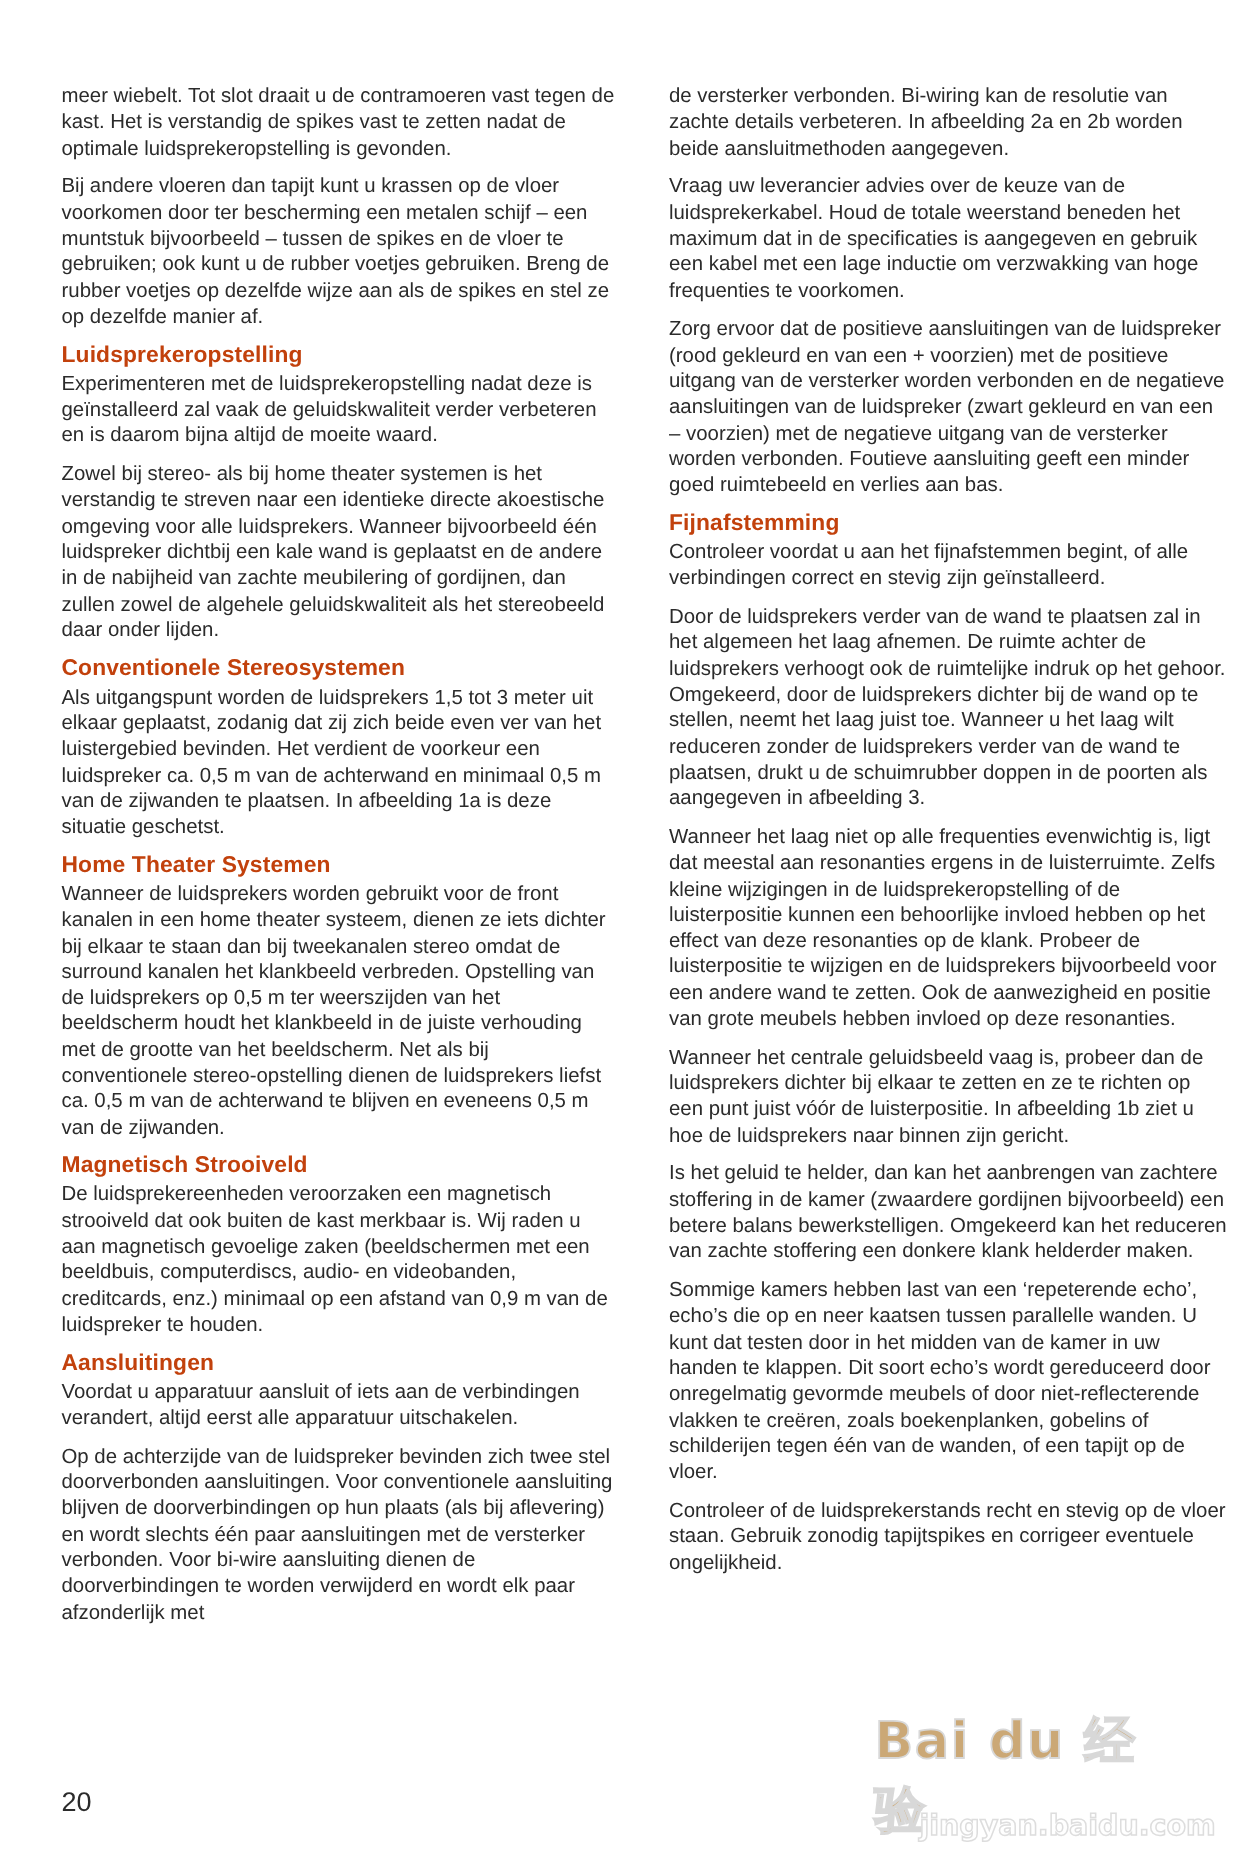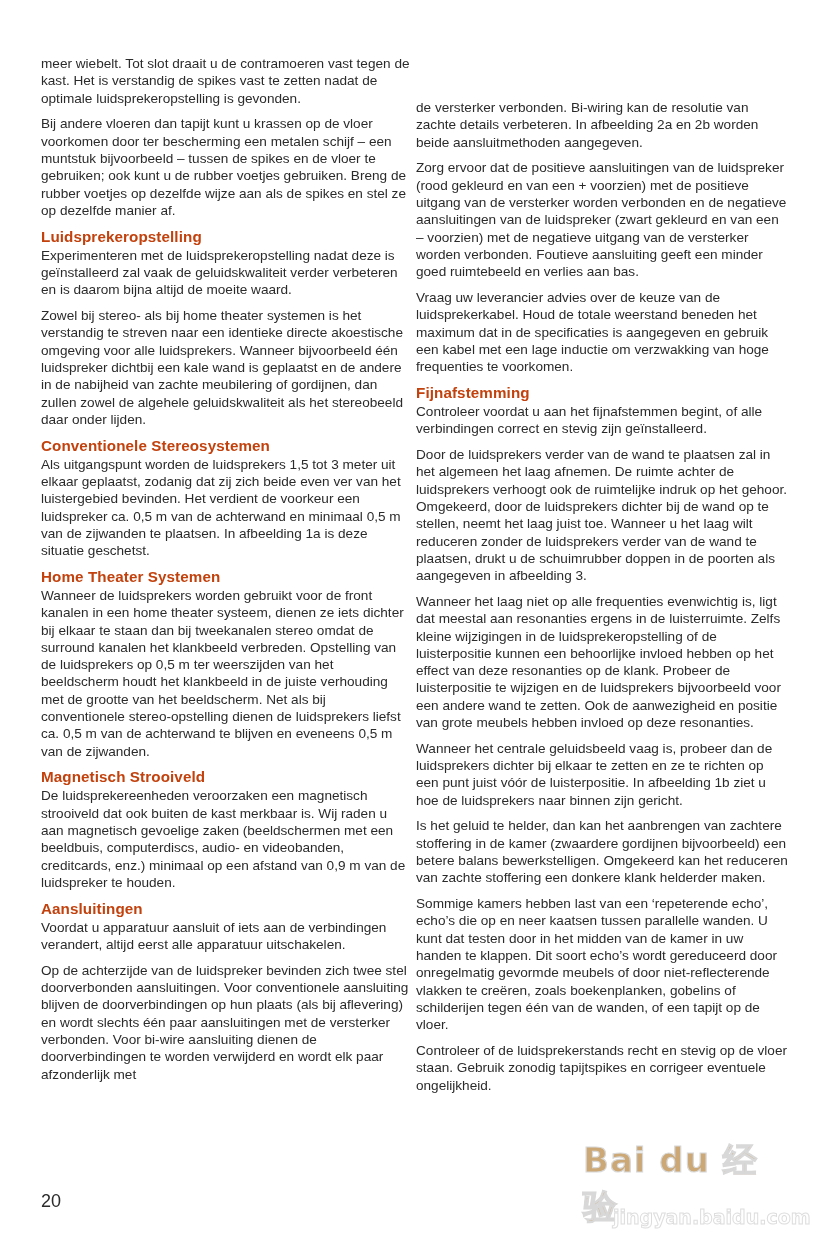--- a/index.html
+++ b/index.html
@@ -6,21 +6,21 @@
   body {
     width: 827px; height: 1240px; position: relative; overflow: hidden;
     font-family: "Liberation Sans", sans-serif;
     color: #2b2b2b;
   }
   .col {
     position: absolute; top: 55px;
     font-size: 13.6px; line-height: 17.3px;
   }
   .col-left { left: 41px; width: 372px; }
-  .col-right { left: 416px; width: 372px; margin-top: 44px; }
+  .col-right { left: 446px; width: 372px; }
   p { margin: 0 0 8.5px 0; }
   h2 {
     margin: 3px 0 1px 0; font-size: 15.2px; line-height: 18px;
     font-weight: bold; color: #c2410c; letter-spacing: 0.1px;
   }
   .page-num {
     position: absolute; left: 41px; top: 1191px;
     font-size: 18px; color: #2b2b2b;
   }
   .watermark {
@@ -56,22 +56,22 @@
   <p>Wanneer de luidsprekers worden gebruikt voor de front kanalen in een home theater systeem, dienen ze iets dichter bij elkaar te staan dan bij tweekanalen stereo omdat de surround kanalen het klankbeeld verbreden. Opstelling van de luidsprekers op 0,5 m ter weerszijden van het beeldscherm houdt het klankbeeld in de juiste verhouding met de grootte van het beeldscherm. Net als bij conventionele stereo-opstelling dienen de luidsprekers liefst ca. 0,5 m van de achterwand te blijven en eveneens 0,5 m van de zijwanden.</p>
   <h2>Magnetisch Strooiveld</h2>
   <p>De luidsprekereenheden veroorzaken een magnetisch strooiveld dat ook buiten de kast merkbaar is. Wij raden u aan magnetisch gevoelige zaken (beeldschermen met een beeldbuis, computerdiscs, audio- en videobanden, creditcards, enz.) minimaal op een afstand van 0,9 m van de luidspreker te houden.</p>
   <h2>Aansluitingen</h2>
   <p>Voordat u apparatuur aansluit of iets aan de verbindingen verandert, altijd eerst alle apparatuur uitschakelen.</p>
   <p>Op de achterzijde van de luidspreker bevinden zich twee stel doorverbonden aansluitingen. Voor conventionele aansluiting blijven de doorverbindingen op hun plaats (als bij aflevering) en wordt slechts één paar aansluitingen met de versterker verbonden. Voor bi-wire aansluiting dienen de doorverbindingen te worden verwijderd en wordt elk paar afzonderlijk met</p>
 </div>
 
 <div class="col col-right">
   <p>de versterker verbonden. Bi-wiring kan de resolutie van zachte details verbeteren. In afbeelding 2a en 2b worden beide aansluitmethoden aangegeven.</p>
+  <p>Vraag uw leverancier advies over de keuze van de luidsprekerkabel. Houd de totale weerstand beneden het maximum dat in de specificaties is aangegeven en gebruik een kabel met een lage inductie om verzwakking van hoge frequenties te voorkomen.</p>
   <p>Zorg ervoor dat de positieve aansluitingen van de luidspreker (rood gekleurd en van een + voorzien) met de positieve uitgang van de versterker worden verbonden en de negatieve aansluitingen van de luidspreker (zwart gekleurd en van een – voorzien) met de negatieve uitgang van de versterker worden verbonden. Foutieve aansluiting geeft een minder goed ruimtebeeld en verlies aan bas.</p>
-  <p>Vraag uw leverancier advies over de keuze van de luidsprekerkabel. Houd de totale weerstand beneden het maximum dat in de specificaties is aangegeven en gebruik een kabel met een lage inductie om verzwakking van hoge frequenties te voorkomen.</p>
   <h2>Fijnafstemming</h2>
   <p>Controleer voordat u aan het fijnafstemmen begint, of alle verbindingen correct en stevig zijn geïnstalleerd.</p>
   <p>Door de luidsprekers verder van de wand te plaatsen zal in het algemeen het laag afnemen. De ruimte achter de luidsprekers verhoogt ook de ruimtelijke indruk op het gehoor. Omgekeerd, door de luidsprekers dichter bij de wand op te stellen, neemt het laag juist toe. Wanneer u het laag wilt reduceren zonder de luidsprekers verder van de wand te plaatsen, drukt u de schuimrubber doppen in de poorten als aangegeven in afbeelding 3.</p>
   <p>Wanneer het laag niet op alle frequenties evenwichtig is, ligt dat meestal aan resonanties ergens in de luisterruimte. Zelfs kleine wijzigingen in de luidsprekeropstelling of de luisterpositie kunnen een behoorlijke invloed hebben op het effect van deze resonanties op de klank. Probeer de luisterpositie te wijzigen en de luidsprekers bijvoorbeeld voor een andere wand te zetten. Ook de aanwezigheid en positie van grote meubels hebben invloed op deze resonanties.</p>
   <p>Wanneer het centrale geluidsbeeld vaag is, probeer dan de luidsprekers dichter bij elkaar te zetten en ze te richten op een punt juist vóór de luisterpositie. In afbeelding 1b ziet u hoe de luidsprekers naar binnen zijn gericht.</p>
   <p>Is het geluid te helder, dan kan het aanbrengen van zachtere stoffering in de kamer (zwaardere gordijnen bijvoorbeeld) een betere balans bewerkstelligen. Omgekeerd kan het reduceren van zachte stoffering een donkere klank helderder maken.</p>
   <p>Sommige kamers hebben last van een ‘repeterende echo’, echo’s die op en neer kaatsen tussen parallelle wanden. U kunt dat testen door in het midden van de kamer in uw handen te klappen. Dit soort echo’s wordt gereduceerd door onregelmatig gevormde meubels of door niet-reflecterende vlakken te creëren, zoals boekenplanken, gobelins of schilderijen tegen één van de wanden, of een tapijt op de vloer.</p>
   <p>Controleer of de luidsprekerstands recht en stevig op de vloer staan. Gebruik zonodig tapijtspikes en corrigeer eventuele ongelijkheid.</p>
 </div>
 

